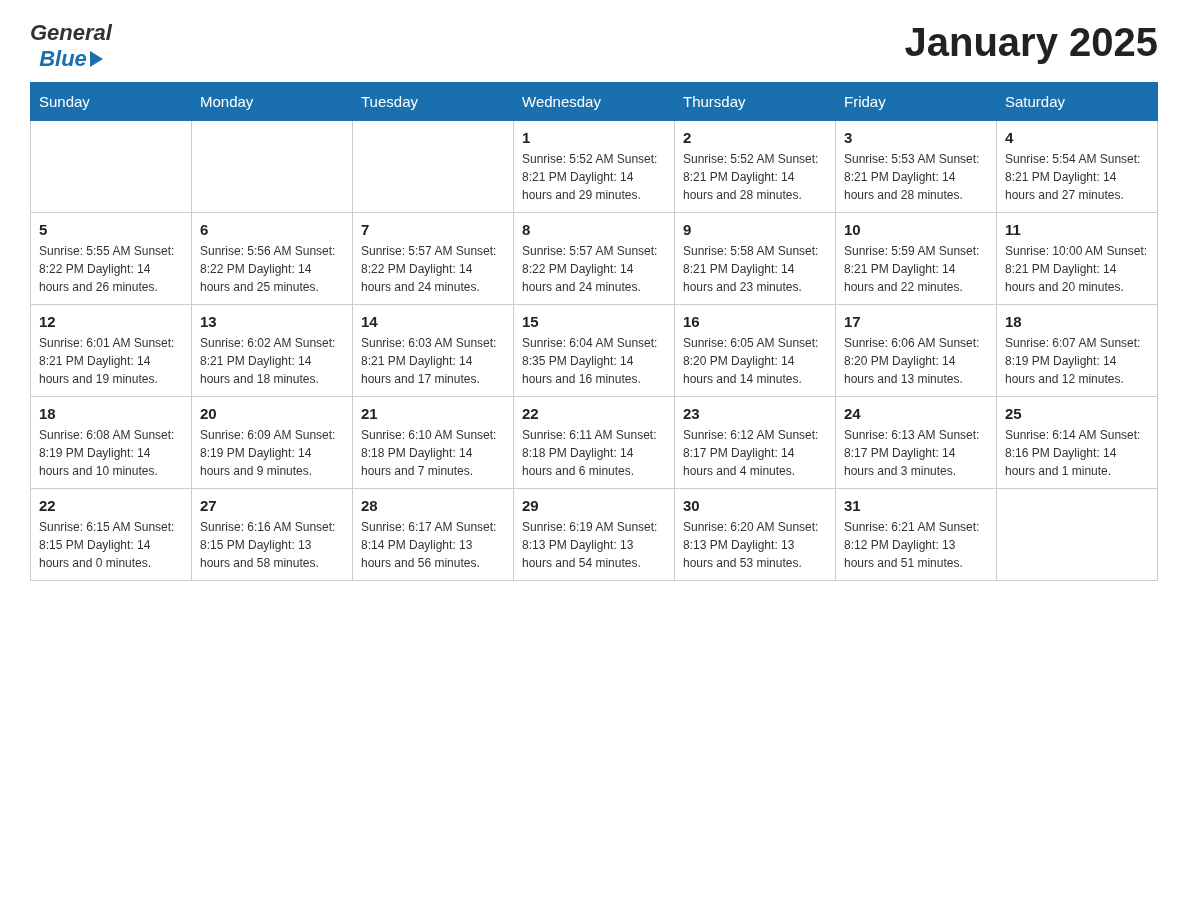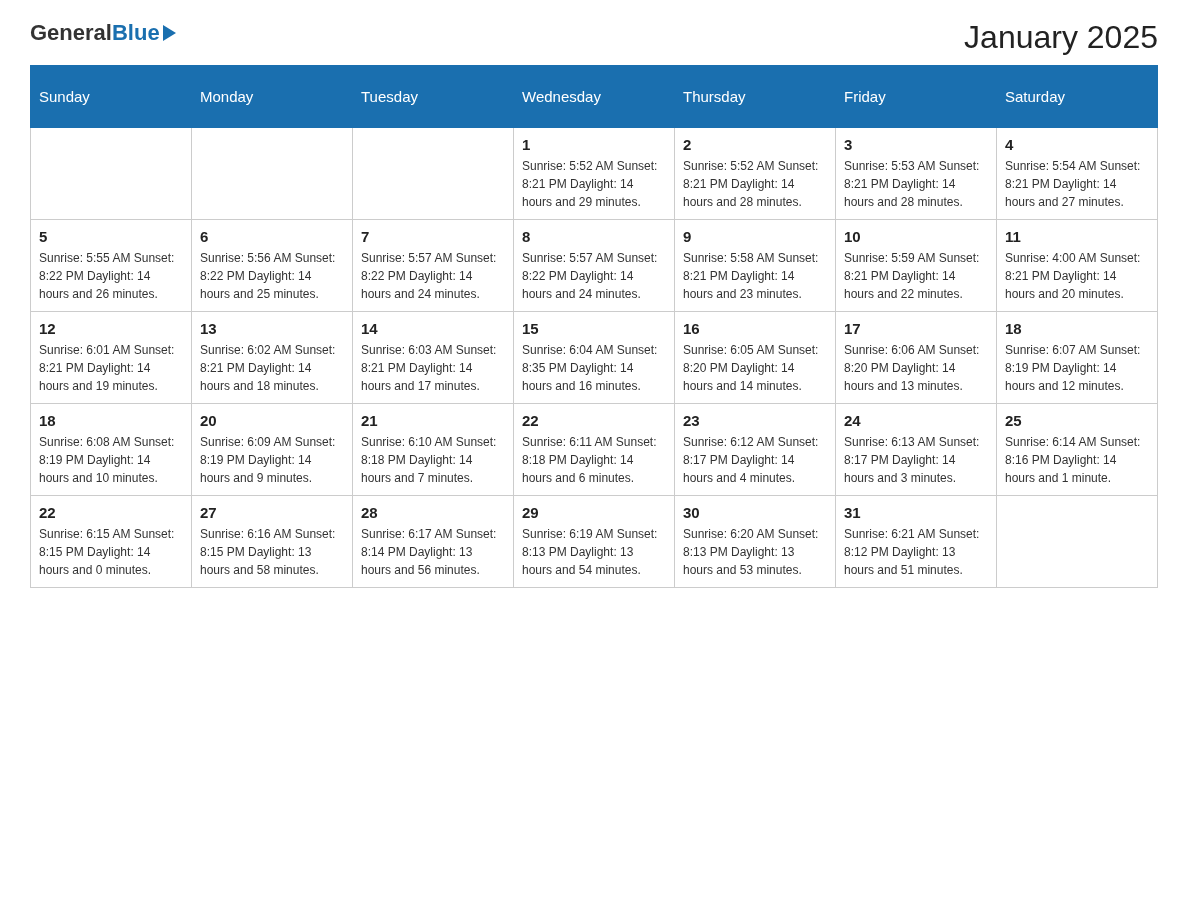--- a/index.html
+++ b/index.html
@@ -13,39 +13,39 @@
     .header {
       display: flex;
       justify-content: space-between;
       align-items: flex-start;
       margin-bottom: 8px;
     }
     .title-section {
       text-align: right;
     }
     .main-title {
-      font-size: 32px;
-      font-weight: normal;
+      font-size: 40px;
+      font-weight: bold;
       color: #222;
       line-height: 1.1;
     }
     .subtitle {
       font-size: 18px;
       color: #444;
       margin-top: 4px;
     }
     .calendar {
       width: 100%;
       border-collapse: collapse;
       margin-top: 10px;
     }
     .calendar thead tr th {
       background-color: #1a6faf;
       color: #fff;
-      padding: 22px 8px;
+      padding: 10px 8px;
       font-size: 15px;
       font-weight: normal;
       text-align: left;
       border: 1px solid #1a6faf;
     }
     .calendar tbody tr td {
       vertical-align: top;
       padding: 8px 8px;
       border: 1px solid #ccc;
       width: 14.28%;
@@ -63,22 +63,23 @@
     .day-info {
       font-size: 12px;
       color: #333;
       line-height: 1.5;
     }
     .empty-cell {
       background: #fff;
     }
     .logo-container {
       display: flex;
-      flex-direction: row;
+      flex-direction: column;
       align-items: center;
+      font-style: italic;
     }
     .logo-row {
       display: flex;
       align-items: center;
     }
     .logo-blue-row {
       display: flex;
       align-items: center;
     }
     .logo-blue-text {
@@ -204,21 +205,21 @@
         </td>
         <td>
           <span class="day-number">10</span>
           <div class="day-info">Sunrise: 5:59 AM
 Sunset: 8:21 PM
 Daylight: 14 hours
 and 22 minutes.</div>
         </td>
         <td>
           <span class="day-number">11</span>
-          <div class="day-info">Sunrise: 4:00 AM
+          <div class="day-info">Sunrise: 10:00 AM
 Sunset: 8:21 PM
 Daylight: 14 hours
 and 20 minutes.</div>
         </td>
       </tr>
       <tr>
         <td>
           <span class="day-number">12</span>
           <div class="day-info">Sunrise: 6:01 AM
 Sunset: 8:21 PM

